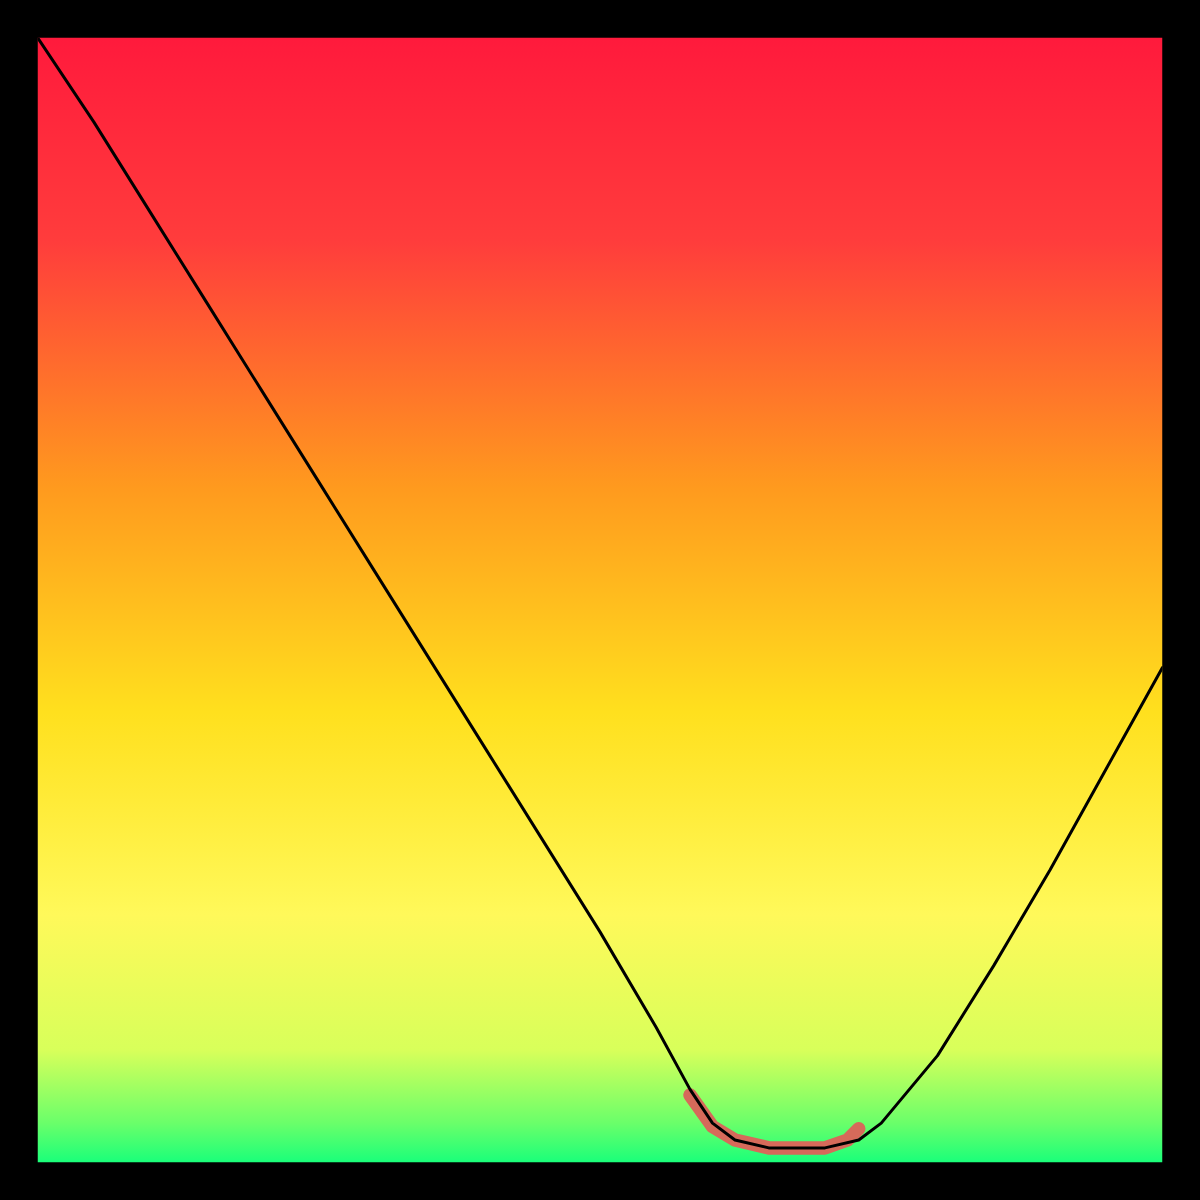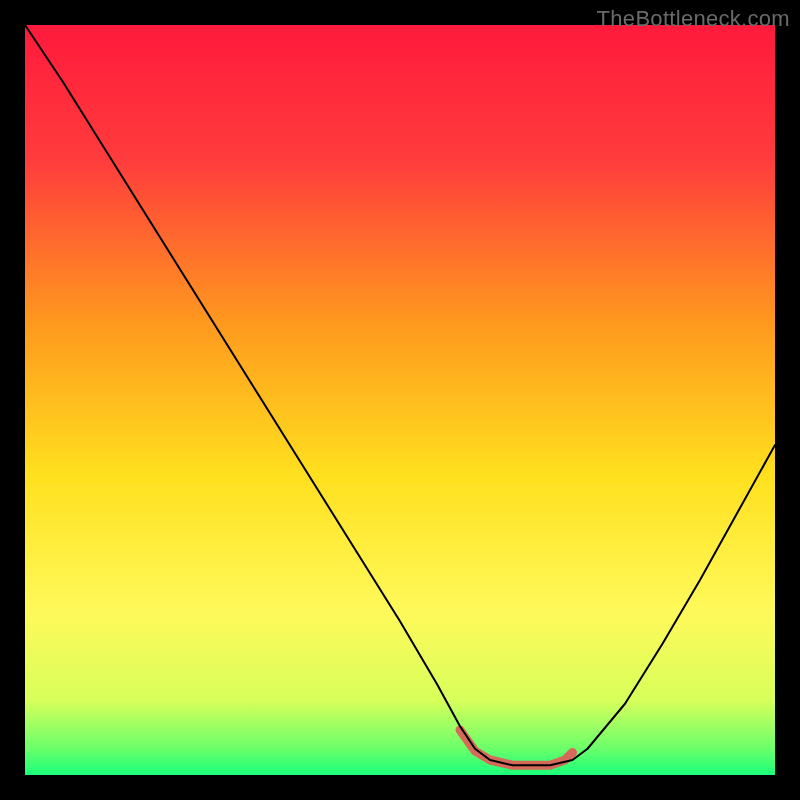--- a/index.html
+++ b/index.html
@@ -36,21 +36,20 @@
   .plot svg {
     display: block;
     width: 100%;
     height: 100%;
   }
 </style>
 </head>
 <body>
 
 <div class="container">
-  <div class="watermark">TheBottleneck.com</div>
   <div class="plot">
     <svg viewBox="0 0 750 750">
       <defs>
         <linearGradient id="bg-grad" x1="0" y1="0" x2="0" y2="1">
             <stop offset="0%" stop-color="#ff1a3c"></stop>
             <stop offset="18%" stop-color="#ff3c3c"></stop>
             <stop offset="40%" stop-color="#ff9a1e"></stop>
             <stop offset="60%" stop-color="#ffe01e"></stop>
             <stop offset="78%" stop-color="#fff95a"></stop>
             <stop offset="90%" stop-color="#d8ff5a"></stop>

